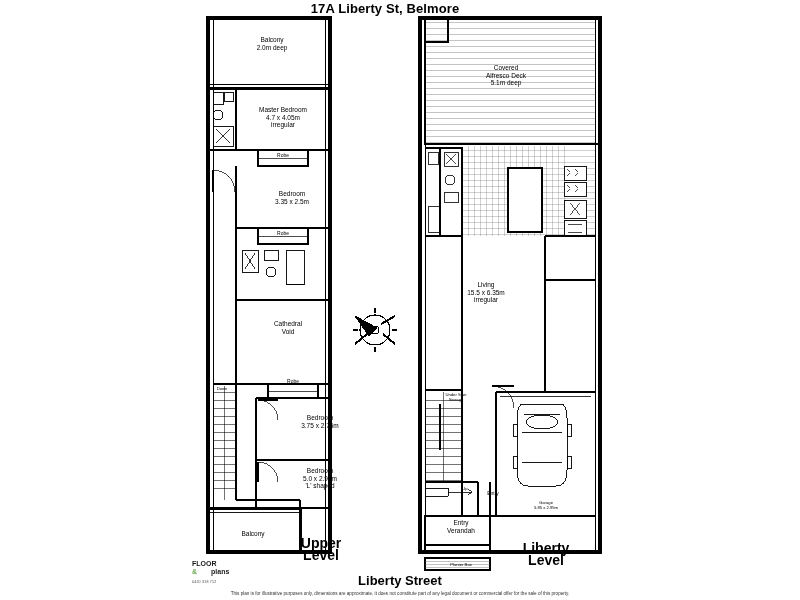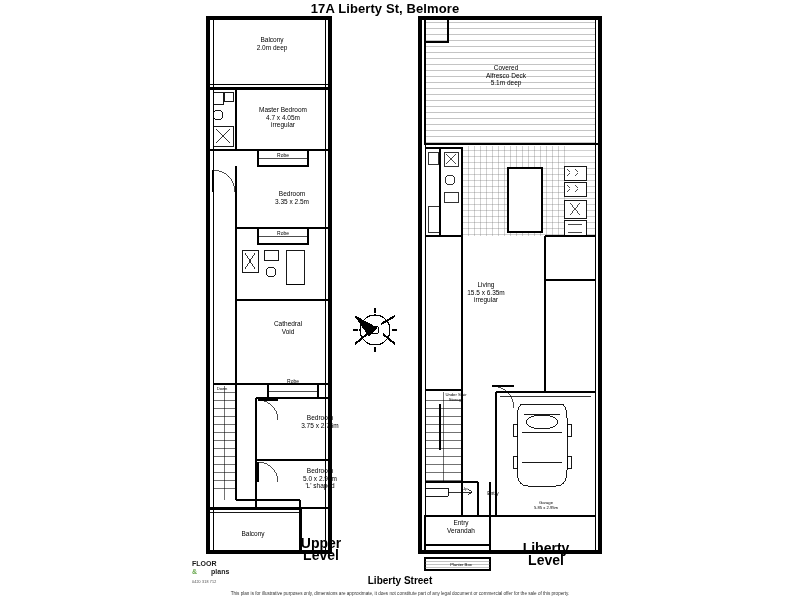--- a/index.html
+++ b/index.html
@@ -41,21 +41,21 @@
     white-space: pre-line;
   }
   .lbl.sm { font-size: 5px; line-height: 6px; }
   .lbl.xs { font-size: 4.2px; line-height: 5px; }
   .lbl.lvl {
     font-size: 14px;
     line-height: 12px;
     font-weight: bold;
   }
   .lbl.street {
-    font-size: 10px;
+    font-size: 13px;
     font-weight: bold;
   }
   .lbl.disclaimer {
     font-size: 4.6px;
     color: #333;
   }
   .logo {
     position: absolute;
     left: 192px;
     top: 560px;

